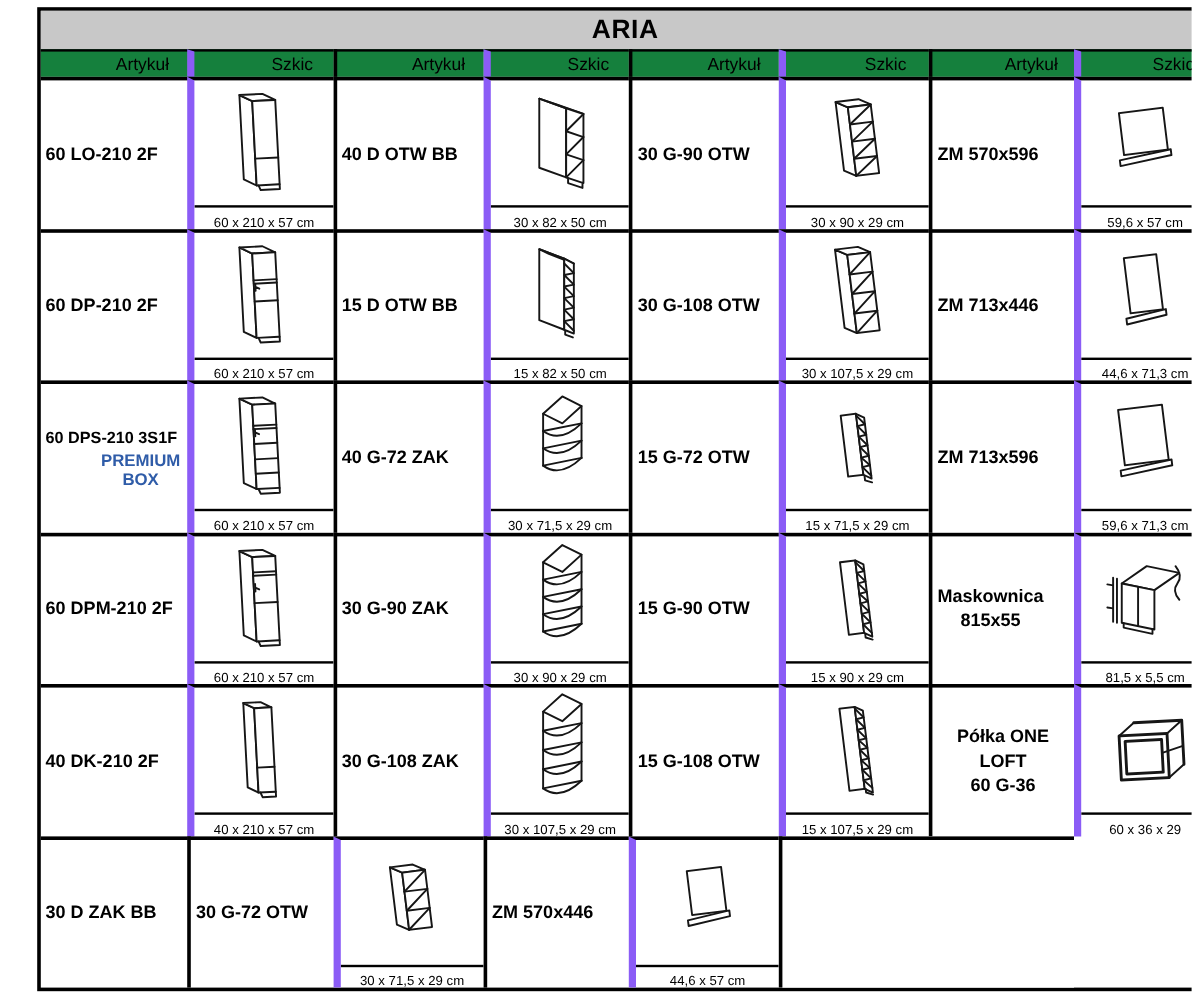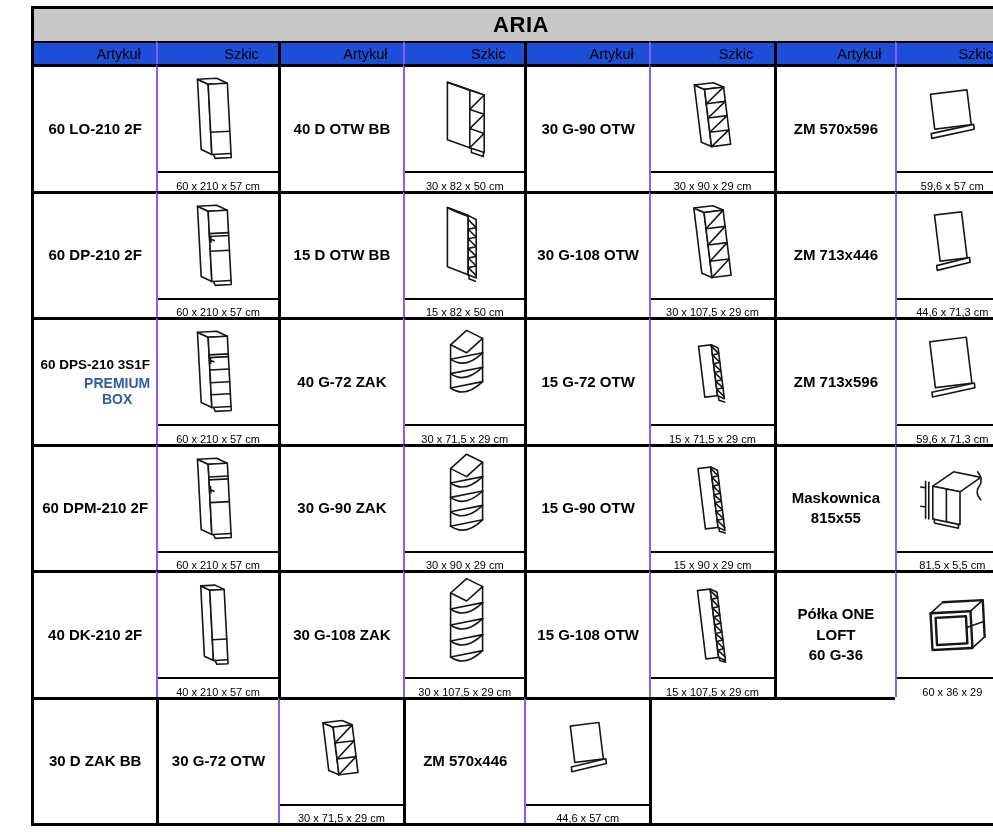--- a/index.html
+++ b/index.html
@@ -3,26 +3,26 @@
 <meta charset="utf-8">
 <style>
   html,body{margin:0;padding:0;background:#fff;}
   body{width:993px;height:832px;position:relative;font-family:"Liberation Sans",sans-serif;color:#000;}
   .catalog{position:absolute;left:6px;top:6px;width:980px;height:820px;border:3px solid #000;box-sizing:border-box;
     display:grid;grid-template-columns:123fr 122fr 126fr 122fr 125fr 126fr 121fr 114fr;
     grid-template-rows:32px 23px repeat(6,1fr);background:#fff;margin-left:25px;}
   .cell{box-sizing:border-box;overflow:hidden;}
   .title-row{grid-column:1/-1;background:#c8c8c8;display:flex;align-items:center;justify-content:center;
     font-size:22px;font-weight:700;letter-spacing:.5px;}
-  .hdr{background:#1d4ed8;border-top:2px solid #000;display:flex;align-items:center;justify-content:center;
+  .hdr{background:#15803d;border-top:2px solid #000;display:flex;align-items:center;justify-content:center;
     font-size:14.5px;padding-left:47px;}
   .btop{border-top:3px solid #000;}
-  .vthin{border-left:2px solid #8b5cf6;}
+  .vthin{border-left:6px solid #8b5cf6;}
   .vthick{border-left:3px solid #000;}
-  .art{display:flex;flex-direction:column;align-items:center;justify-content:center;text-align:center;padding:4px;}
+  .art{display:flex;flex-direction:column;align-items:flex-start;justify-content:center;text-align:center;padding:4px;}
   .art-name{font-weight:700;font-size:15px;line-height:1.35;white-space:pre-line;}
   .art-sub{font-weight:700;font-size:15px;color:#2f5ca8;margin-top:1px;}
   .art-sub:empty{display:none;}
   .compact .art-name{font-size:13.5px;}
   .compact .art-sub{font-size:14px;padding-left:44px;}
   .sk{display:flex;flex-direction:column;}
   .sk-img{flex:1;display:flex;align-items:center;justify-content:center;padding:2px;}
   .sk-img svg{width:84px;height:100px;max-height:96%;display:block;}
   svg *{fill:none;stroke:#161616;stroke-width:2;stroke-linejoin:round;stroke-linecap:round;}
   .dim{height:25px;flex:0 0 25px;border-top:2px solid #000;display:flex;align-items:center;justify-content:center;

